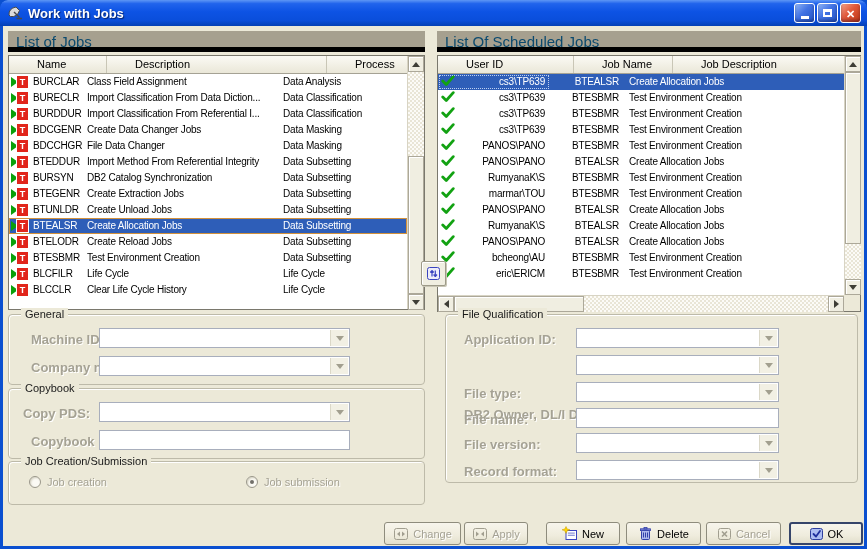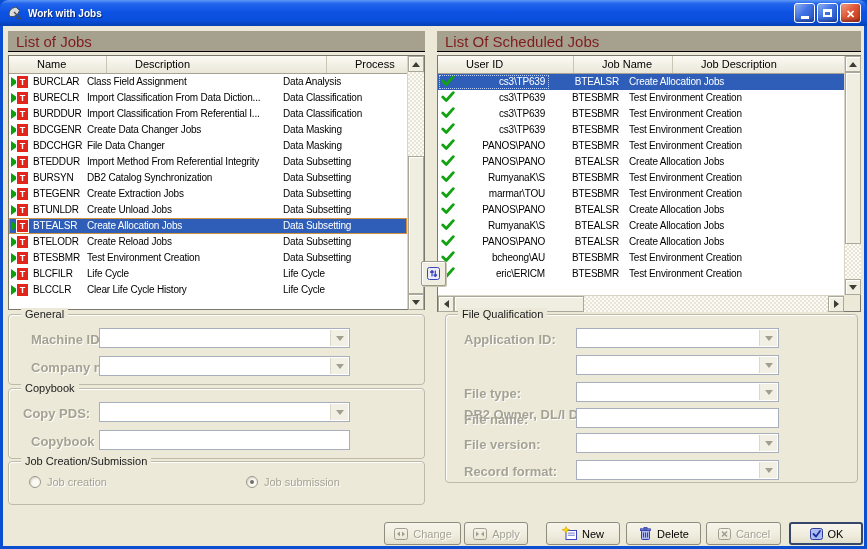--- a/index.html
+++ b/index.html
@@ -4,35 +4,35 @@
 <style>
   html,body{margin:0;padding:0;}
   body{width:867px;height:549px;position:relative;overflow:hidden;
        font-family:"Liberation Sans",sans-serif;background:#0A4FD0;}
   .window{position:absolute;inset:0;border-radius:8px 8px 0 0;overflow:hidden;}
   
   .titlebar{position:absolute;left:0;top:0;width:867px;height:26px;
     background:linear-gradient(180deg,#5E97F5 0%,#2164EC 14%,#0D53E4 45%,#0A4EDB 78%,#0440B4 100%);
     border-radius:8px 8px 0 0;display:flex;align-items:center;}
   .appicon{margin:0 5px 0 7px;display:flex;}
-  .title{color:#fff;font-weight:bold;font-size:10px;text-shadow:1px 1px 1px #06246E;}
+  .title{color:#fff;font-weight:bold;font-size:13px;text-shadow:1px 1px 1px #06246E;}
   .winbtns{position:absolute;right:6px;top:3px;display:flex;gap:2px;}
   .wbtn{width:21px;height:20px;border:1px solid #fff;border-radius:3px;box-sizing:border-box;
     background:linear-gradient(135deg,#8FB4F6 0%,#4273E4 45%,#2254C4 100%);
     display:flex;align-items:center;justify-content:center;color:#fff;cursor:default;
     box-shadow:inset 0 -2px 3px rgba(0,0,40,.35);}
   .wbtn.close{background:linear-gradient(135deg,#F4A188 0%,#E0593A 45%,#BC3413 100%);}
   .glyph-min{width:8px;height:3px;background:#fff;margin-top:9px;}
   .glyph-max{width:9px;height:8px;border:2px solid #fff;border-top-width:3px;box-sizing:border-box;}
   .glyph-x::after{content:"✕";font-size:11px;font-weight:bold;}
   
   .client{position:absolute;left:3px;top:26px;width:861px;height:520px;background:#ECE9D8;}
-  .panel-header{position:absolute;height:21px;background:#A6A08F;color:#7f1d1d;
+  .panel-header{position:absolute;height:21px;background:#A6A08F;color:#0c4a6e;
     font-size:15px;line-height:21px;padding-left:8px;box-sizing:border-box;
-    border-bottom:1px solid #000000;}
+    border-bottom:5px solid #000000;}
   
   .listbox{position:absolute;background:#fff;border:1px solid #7A786D;box-sizing:border-box;}
   .llist{left:5px;top:29px;width:417px;height:255px;display:flex;}
   .rlist{left:434px;top:29px;width:424px;height:257px;display:grid;
          grid-template-columns:1fr 16px;grid-template-rows:1fr 16px;}
   .lmain{flex:1;overflow:hidden;}
   .rmain{grid-column:1;grid-row:1;overflow:hidden;}
   .hdr{display:flex;height:17px;background:linear-gradient(180deg,#FBFAF4,#EAE7D8);
        border-bottom:1px solid #A5A294;font-size:11px;color:#000;}
   .hcell{line-height:16px;padding-left:4px;border-right:1px solid #C9C6B6;box-sizing:border-box;

